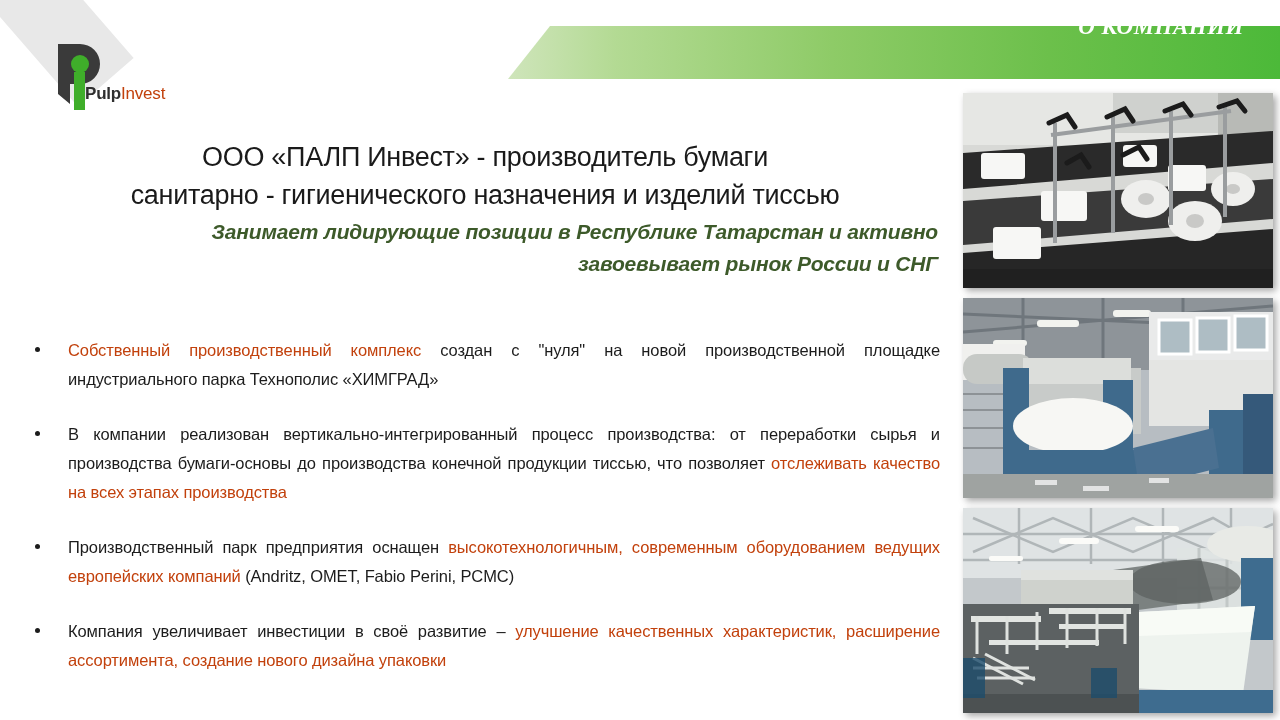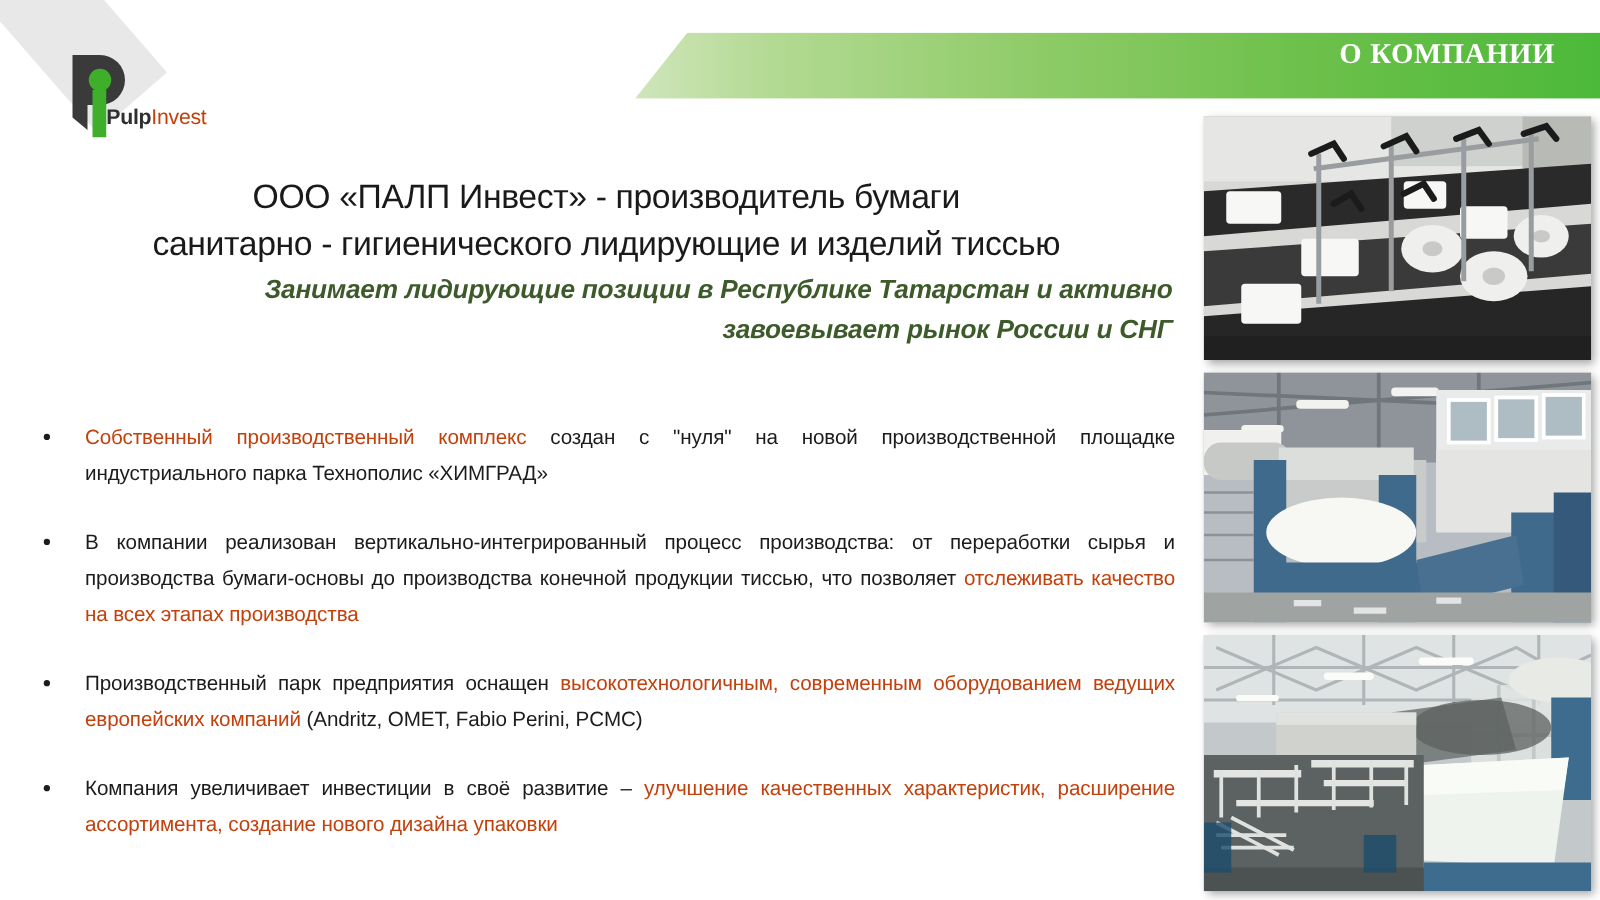--- a/index.html
+++ b/index.html
@@ -60,29 +60,30 @@
     left: 508px;
     top: 26px;
     width: 772px;
     height: 53px;
     background: linear-gradient(to right, #cfe5bb 0%, #b3da93 14%, #8ecb67 42%, #6cc04b 70%, #4cb939 100%);
     clip-path: polygon(42px 0, 100% 0, 100% 100%, 0 100%);
   }
   .header-title {
     position: absolute;
     right: 36px;
-    top: 16px;
+    top: 0;
     height: 53px;
     line-height: 53px;
     color: #ffffff;
     font-family: "Liberation Serif", serif;
     font-weight: bold;
     font-size: 23px;
     letter-spacing: 0.5px;
     white-space: nowrap;
+    font-style: italic;
   }
 
   
   .main-title {
     position: absolute;
     left: 20px;
     top: 138px;
     width: 930px;
     color: #1a1a1a;
     font-size: 27px;
@@ -168,21 +169,21 @@
     </svg>
   </div>
   <div class="logo-text"><b>Pulp</b><span>Invest</span></div>
 </div>
 
 <div class="header-banner"></div>
 <div class="header-title">О КОМПАНИИ</div>
 
 <div class="main-title">
   <span class="ln">ООО «ПАЛП Инвест» - производитель бумаги</span>
-  <span class="ln">санитарно - гигиенического лидирующие и изделий тиссью</span>
+  <span class="ln">санитарно - гигиенического назначения и изделий тиссью</span>
 </div>
 
 <div class="subtitle">
   <span class="ln">Занимает лидирующие позиции в Республике Татарстан и активно</span>
   <span class="ln">завоевывает рынок России и СНГ</span>
 </div>
 
 <div class="bullets">
   <div class="bullet-row">
     <span class="bullet-dot"></span>

